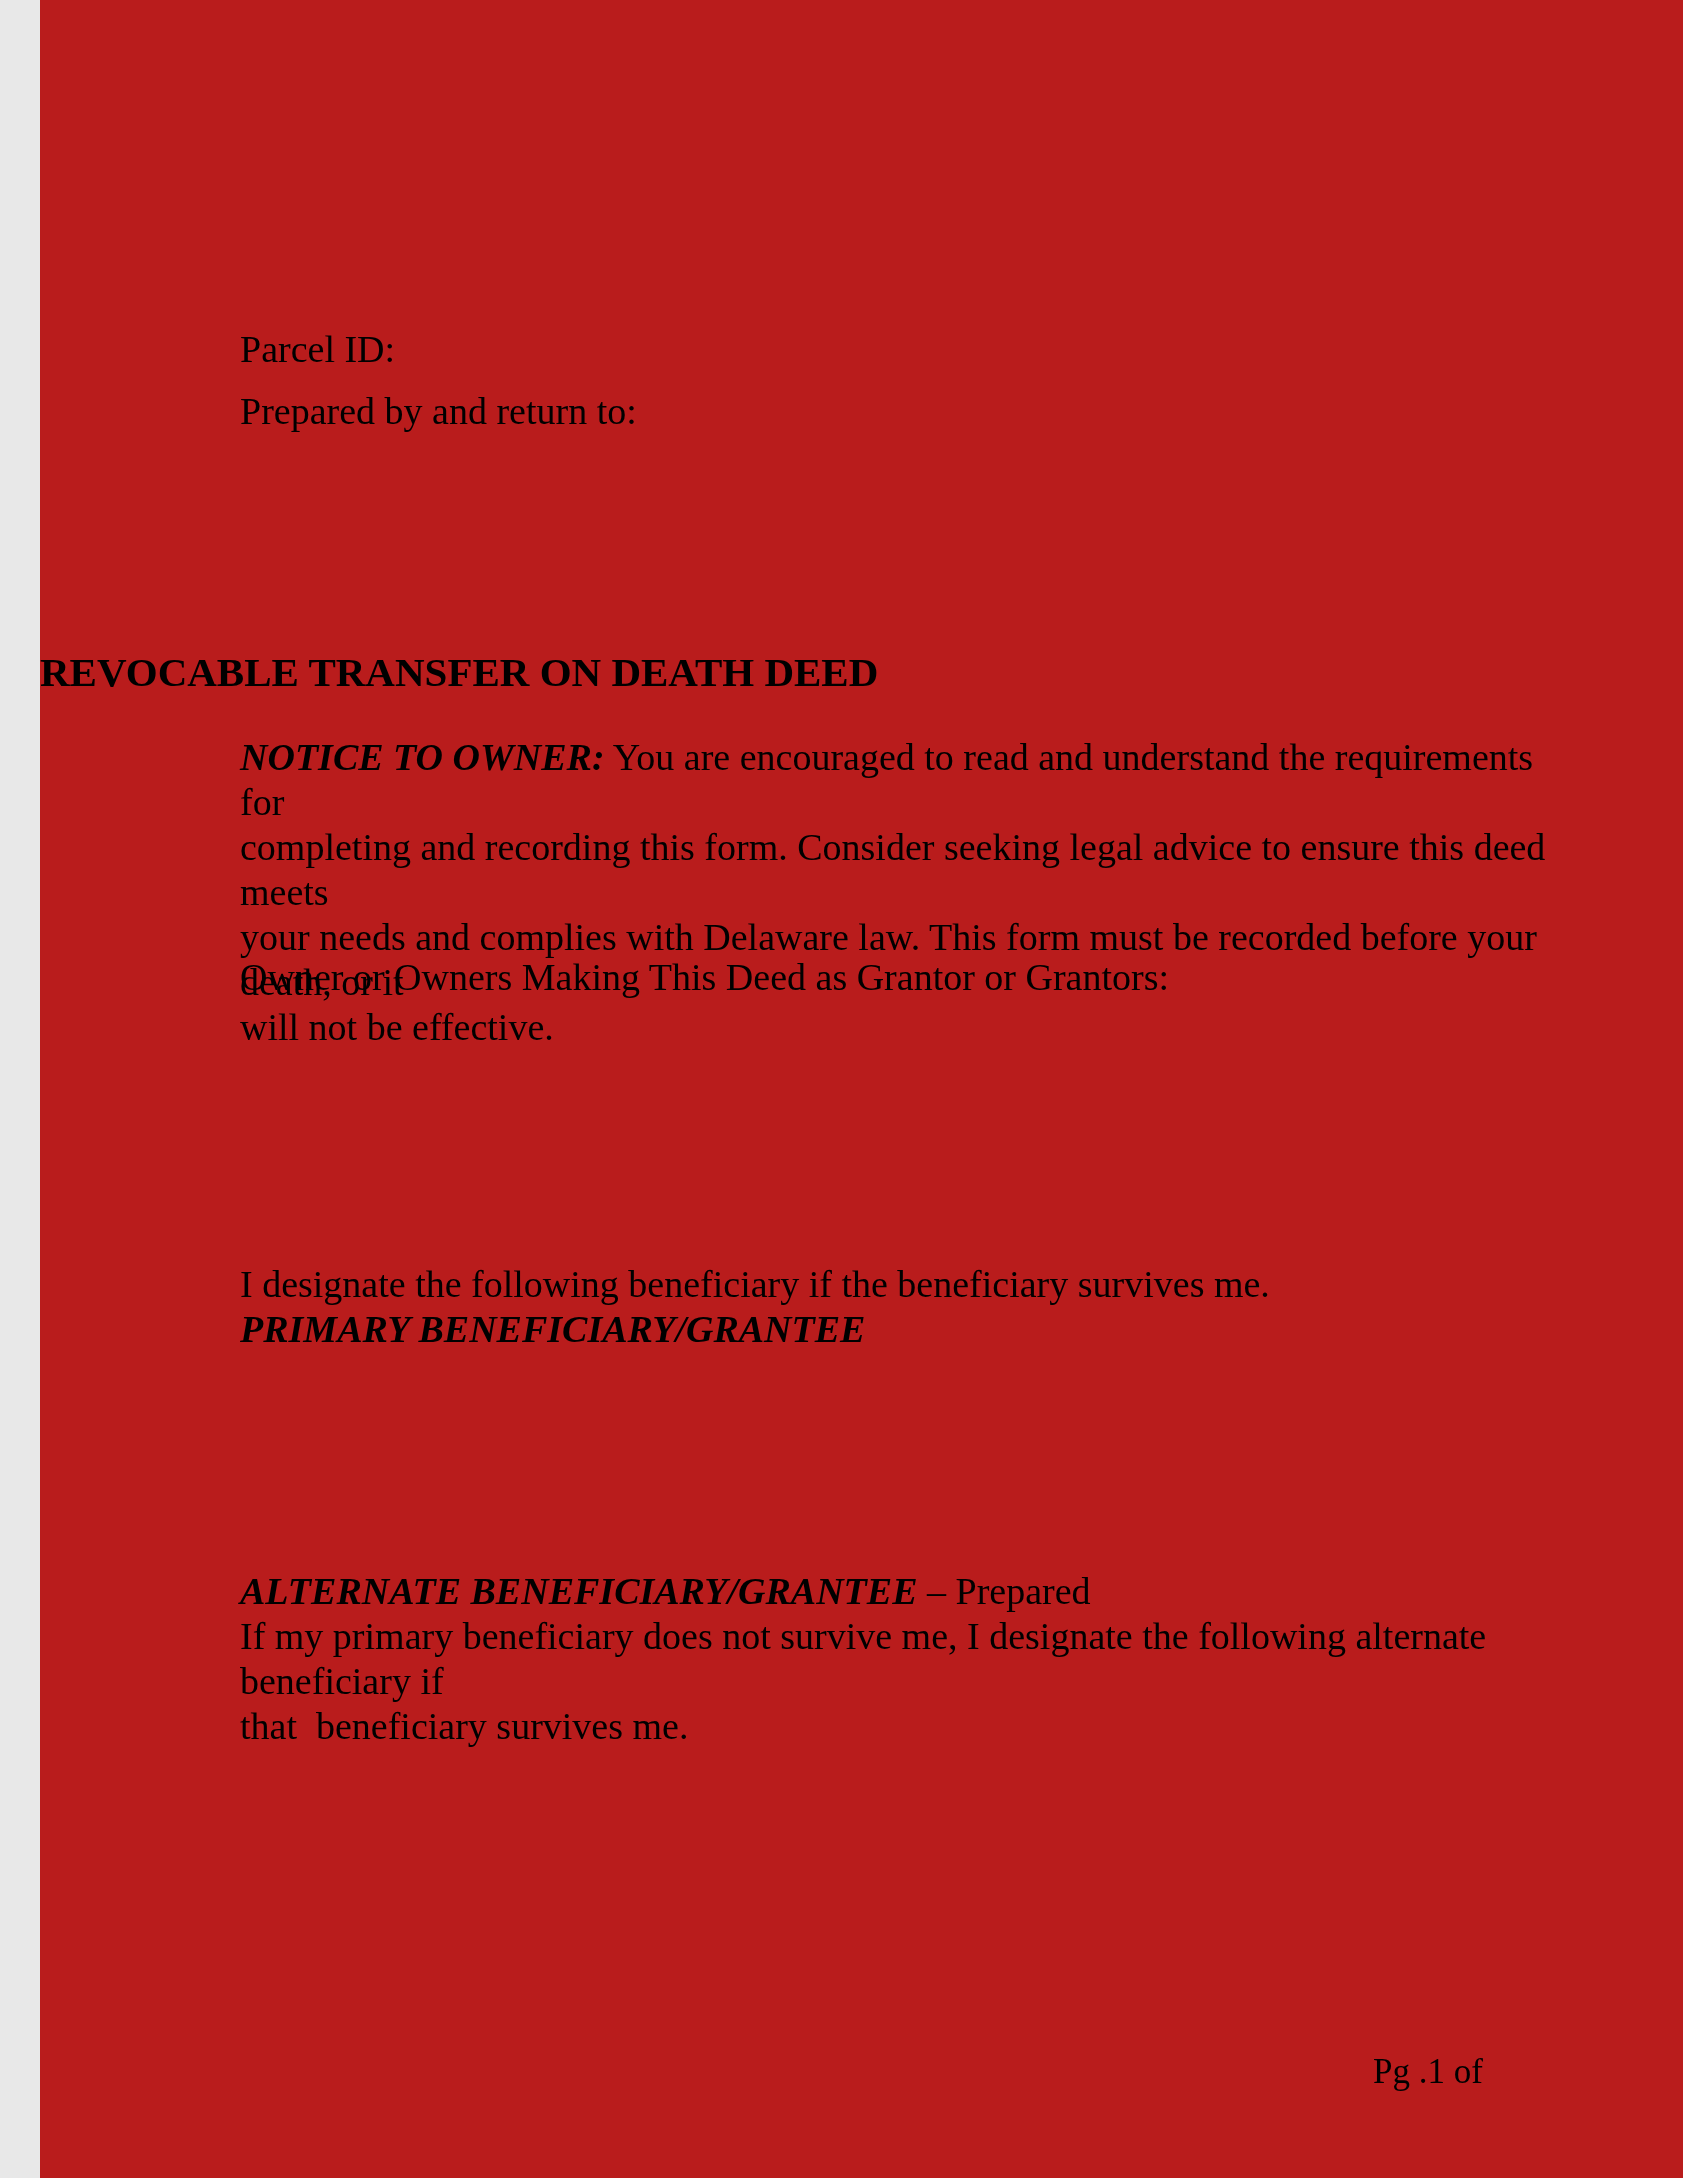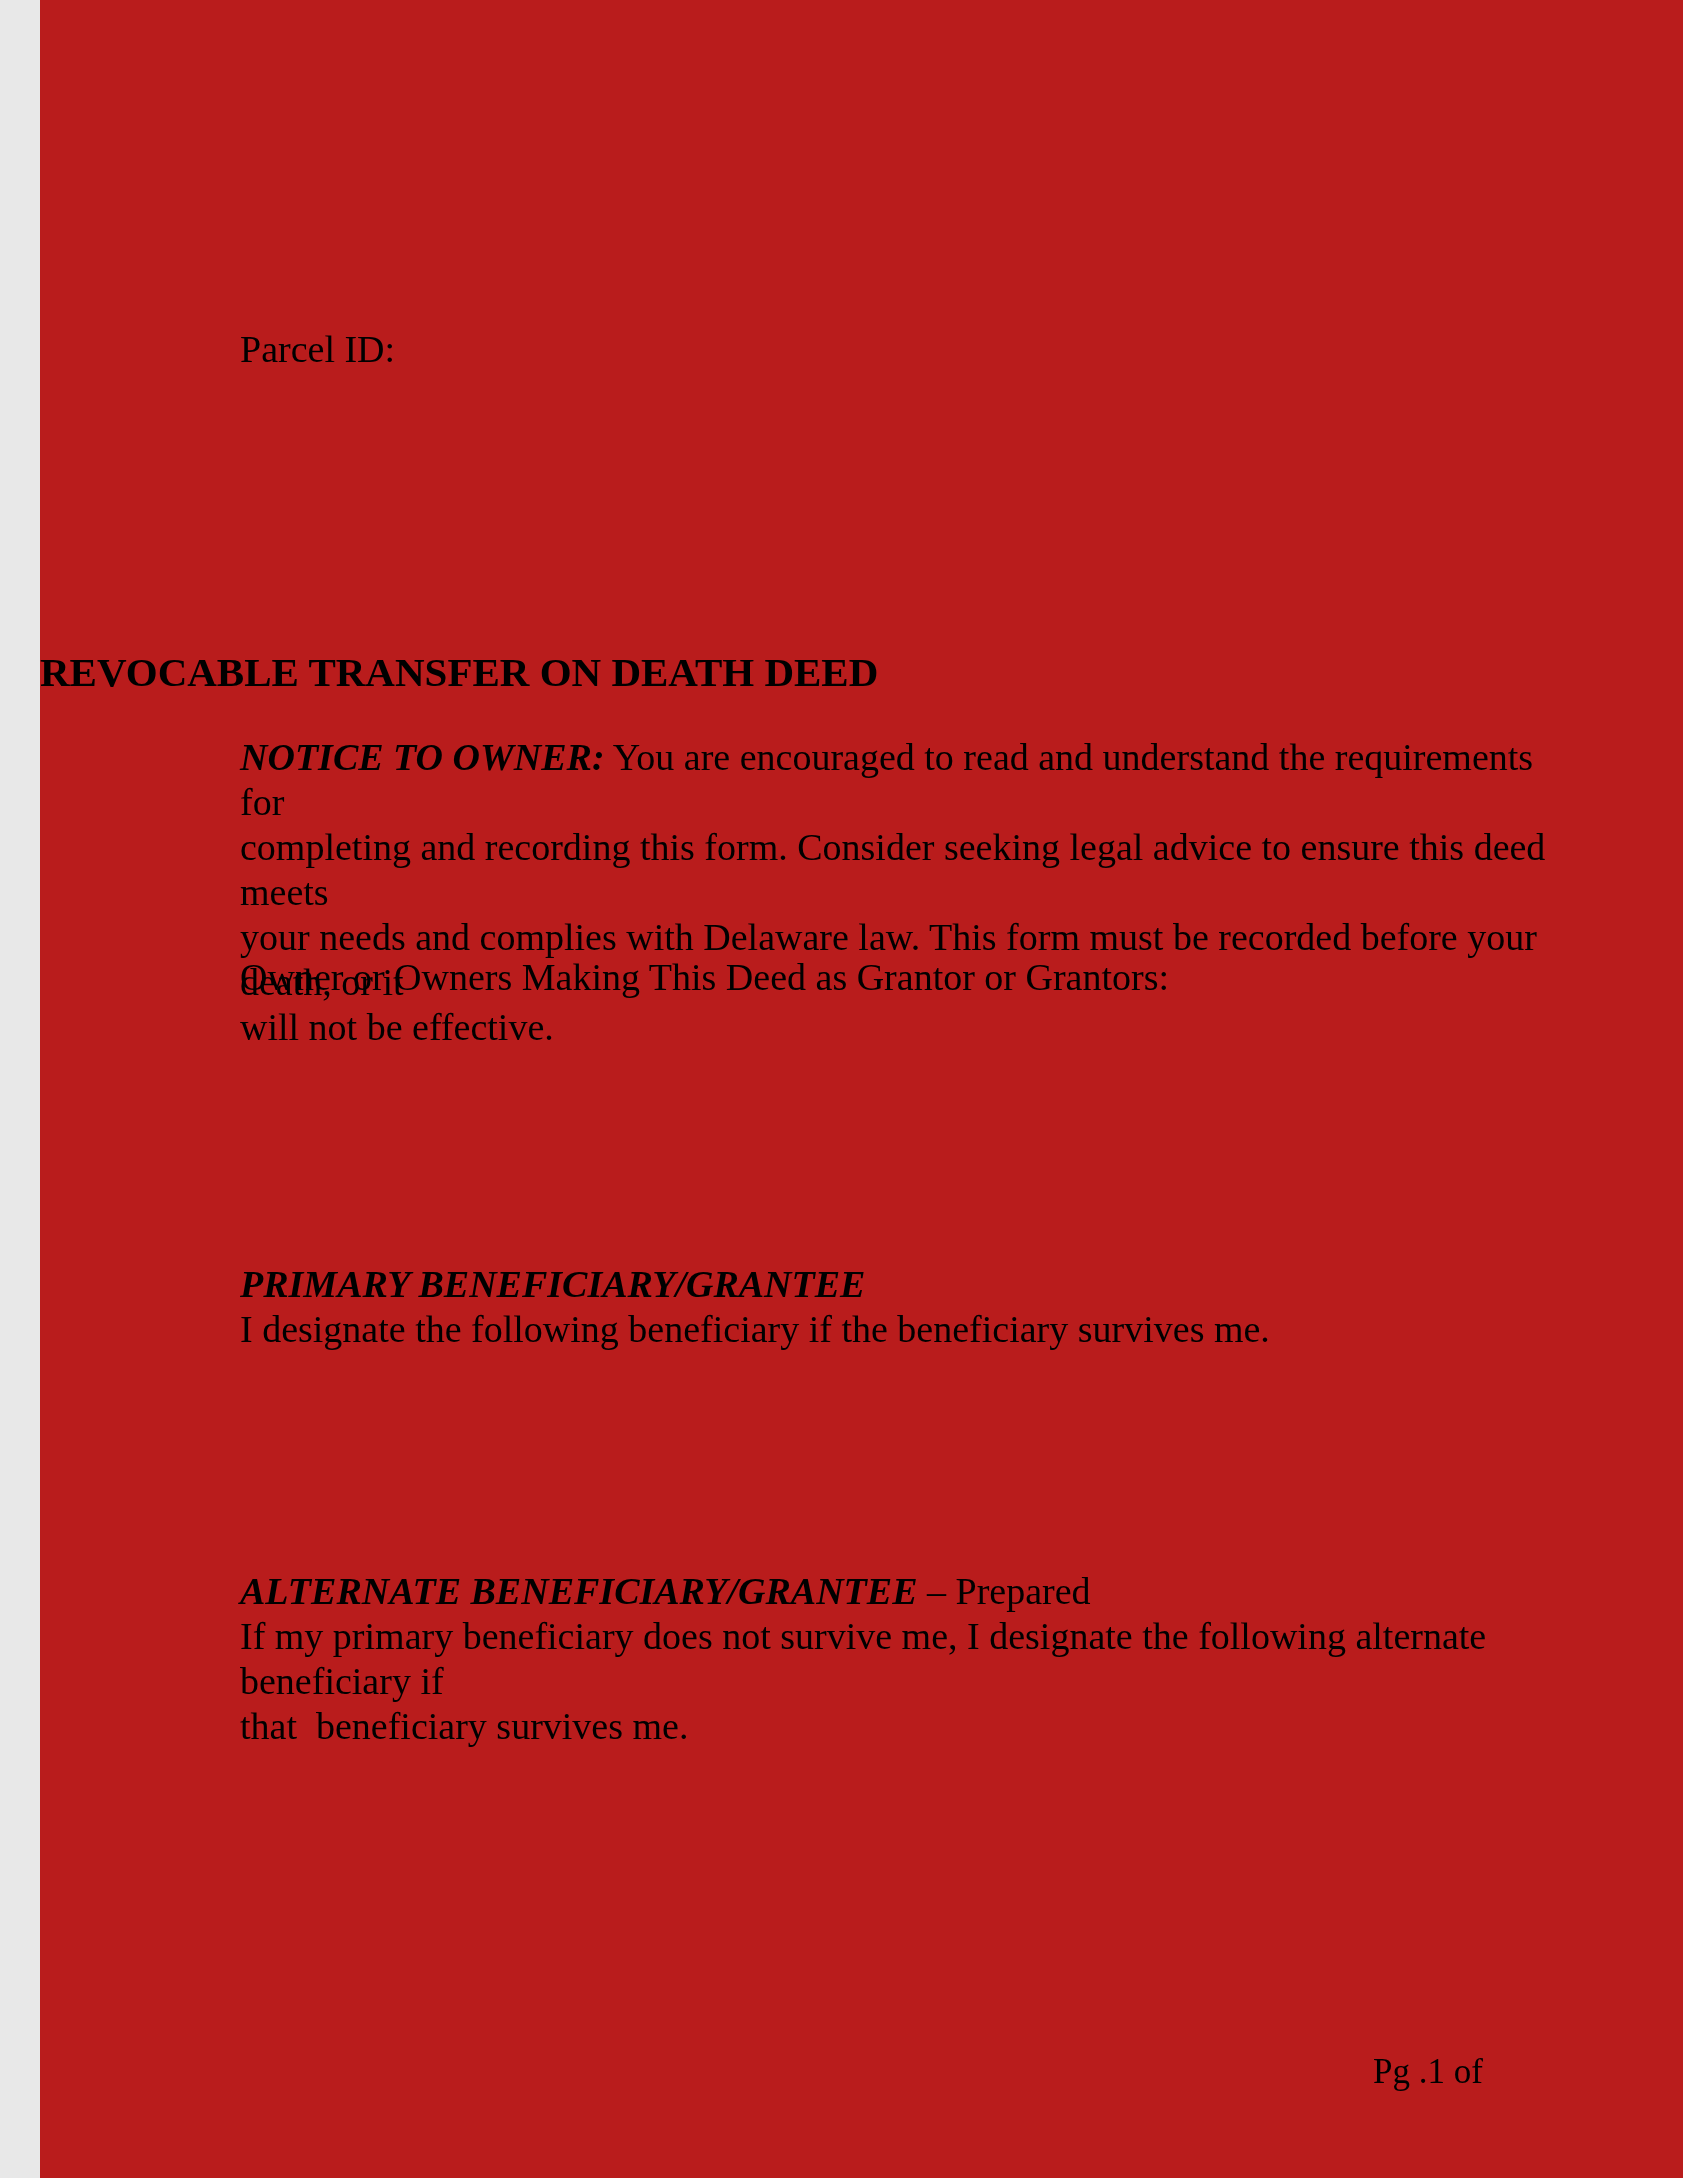--- a/index.html
+++ b/index.html
@@ -52,27 +52,28 @@
     line-height: 42px;
   }
 </style>
 </head>
 <body>
 
 <div class="page">
 
   <div class="abs" style="top:327px">Parcel ID:</div>
 
+  <div class="abs" style="top:389px">Prepared by and return to:</div>
 
   <h1 class="title">REVOCABLE TRANSFER ON DEATH DEED</h1>
 
   <div class="abs" style="top:735px"><div class="line"><span class="b">NOTICE TO OWNER:</span><span> You are encouraged to read and understand the requirements for</span></div><div class="line">completing and recording this form. Consider seeking legal advice to ensure this deed meets</div><div class="line">your needs and complies with Delaware law. This form must be recorded before your death, or it</div><div class="line">will not be effective.</div></div>
 
   <div class="abs" style="top:955px"><div class="line">Owner or Owners Making This Deed as Grantor or Grantors:</div></div>
 
-  <div class="abs" style="top:1262px"><div class="line b">PRIMARY BENEFICIARY/GRANTEE</div><div class="line">I designate the following beneficiary if the beneficiary survives me.</div></div>
+  <div class="abs" style="top:1262px"><div class="line">I designate the following beneficiary if the beneficiary survives me.</div><div class="line b">PRIMARY BENEFICIARY/GRANTEE</div></div>
 
   <div class="abs" style="top:1569px"><div class="line"><span class="b">ALTERNATE BENEFICIARY/GRANTEE</span><span> – Prepared</span></div><div class="line">If my primary beneficiary does not survive me, I designate the following alternate beneficiary if</div><div class="line">that  beneficiary survives me.</div></div>
 
   <div class="footer">Pg .1 of</div>
 
 </div>
 
 
 </body></html>

